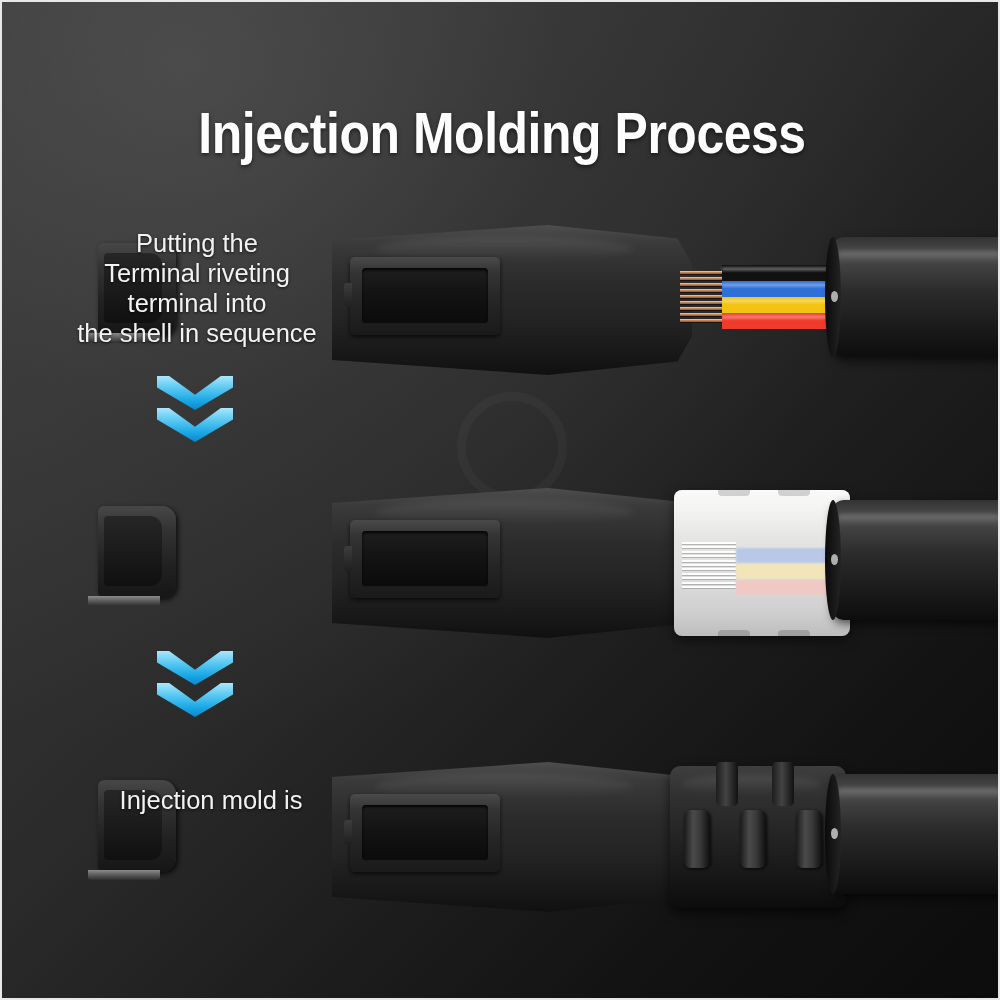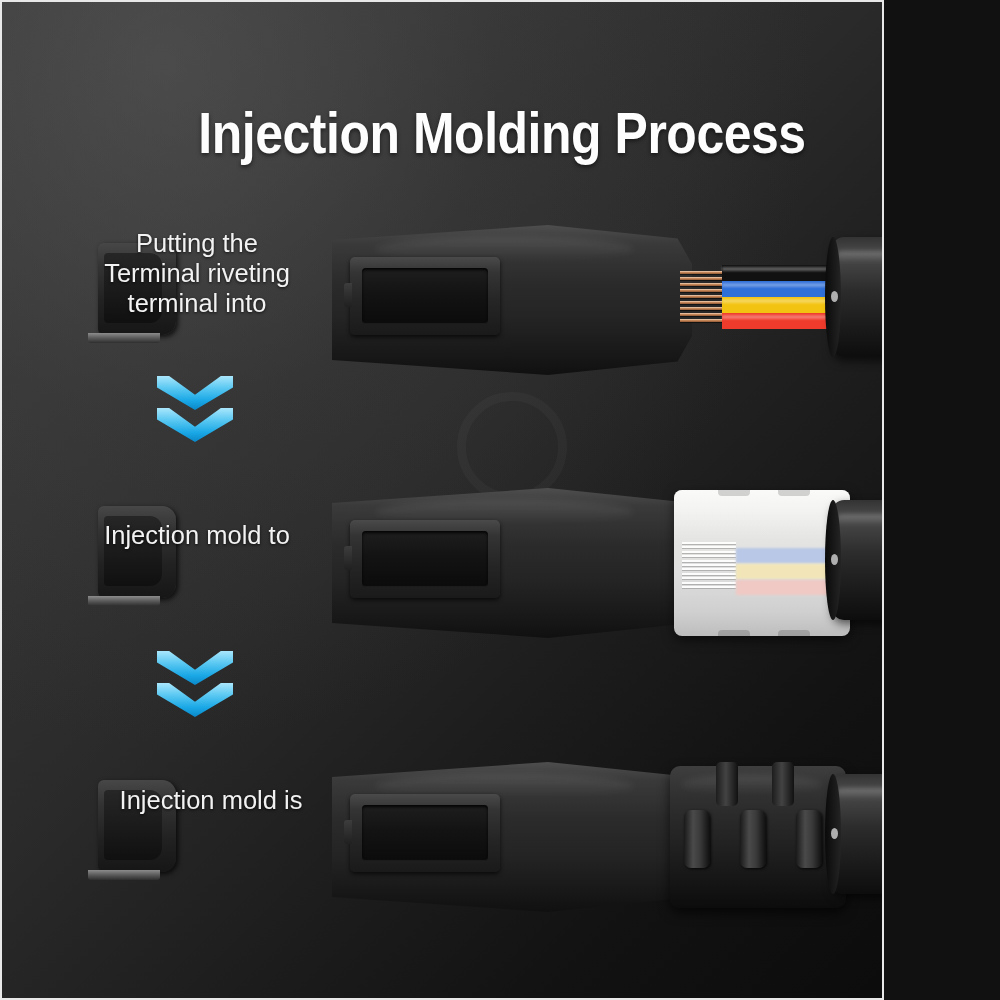--- a/index.html
+++ b/index.html
@@ -5,21 +5,21 @@
   * { margin:0; padding:0; box-sizing:border-box; }
 
   html,body{
     width:1000px; height:1000px;
     font-family:"Liberation Sans", sans-serif;
     background:#111;
   }
 
   #poster{
     position:relative;
-    width:884px; height:1000px;
+    width:1000px; height:1000px;
     overflow:hidden;
     background:
       radial-gradient(120% 110% at 18% 6%, rgba(90,90,90,.55) 0%, rgba(70,70,70,.25) 32%, rgba(0,0,0,0) 62%),
       linear-gradient(135deg,#3c3c3c 0%, #363636 22%, #2a2a2a 46%, #1c1c1c 66%, #121212 82%, #0c0c0c 100%);
     border:2px solid #e8e8e8;
   }
 
   
   #title{
     position:absolute; top:97px; left:0; width:1000px;
@@ -343,23 +343,23 @@
       <span class="hl"></span>
         <span class="cap"></span>
         <span class="dot"></span>
     </div>
   </div>
 
   <div class="caption" id="caption-1">
       <span class="ln">Putting the</span>
       <span class="ln">Terminal riveting</span>
       <span class="ln">terminal into</span>
+      <span class="ln">the shell in sequence</span>
     </div>
   <div class="caption" id="caption-2">
-      <span class="ln">Injection mold to</span>
     </div>
   <div class="caption" id="caption-3">
       <span class="ln">Injection mold is</span>
     </div>
 
   <div class="arrow" id="arrow-1">
     <span class="chev c1"></span>
       <span class="chev c2"></span>
   </div>
   <div class="arrow" id="arrow-2">

